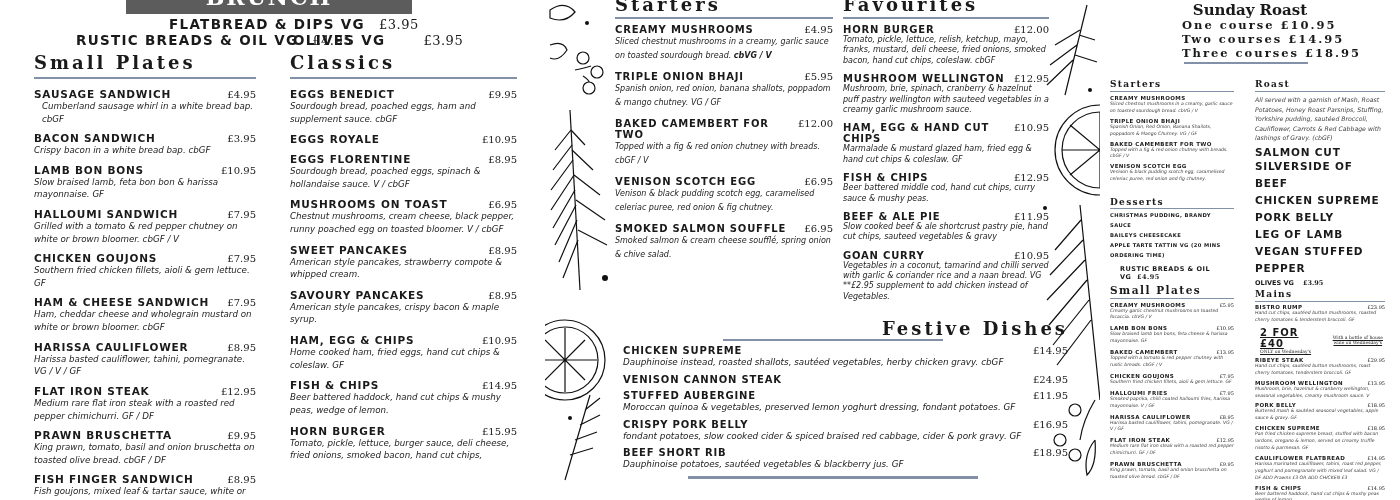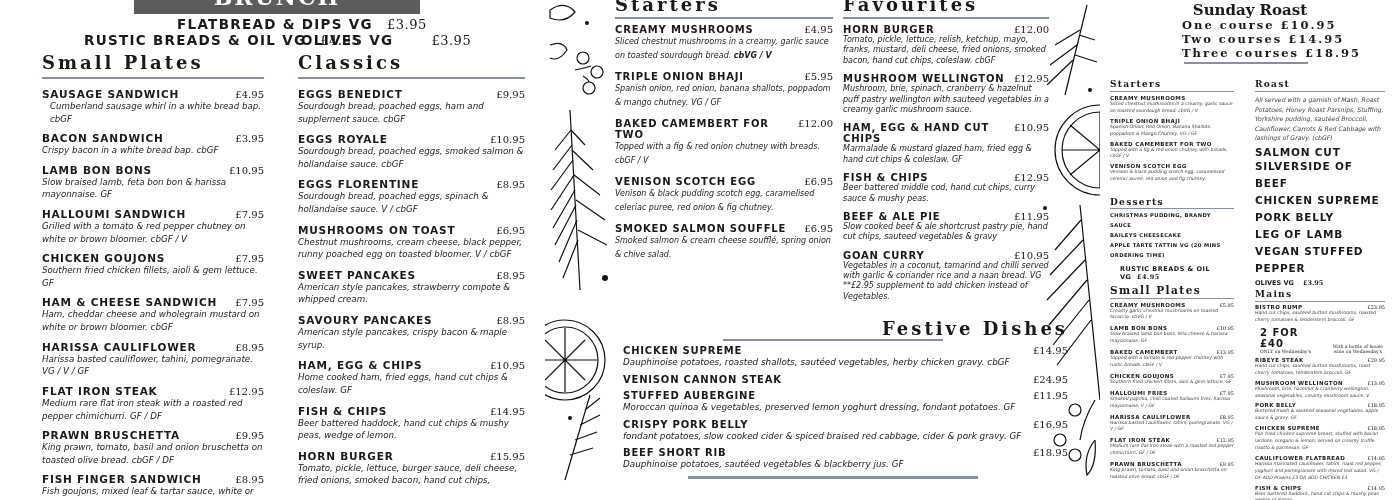--- a/index.html
+++ b/index.html
@@ -6,21 +6,21 @@
   body { width: 1400px; height: 500px; overflow: hidden; background: #fff; font-family: "DejaVu Sans", sans-serif; color: #1a1a1a; position: relative; }
   .panel { position: absolute; top: 0; height: 500px; overflow: hidden; background: #fff; }
   .serif-head { font-family: "DejaVu Serif", serif; font-weight: bold; letter-spacing: 3px; color: #1a1a1a; }
   .rule { height: 2px; background: #8391a8; }
   .item-name { font-family: "DejaVu Sans", sans-serif; font-weight: bold; font-size: 10.5px; letter-spacing: 0.8px; text-transform: uppercase; color: #1a1a1a; }
   .item-price { font-family: "DejaVu Serif", serif; font-size: 10px; color: #1a1a1a; }
   .item-desc { font-family: "DejaVu Sans", sans-serif; font-style: italic; font-size: 8.6px; line-height: 1.45; color: #222; }
   .row { display: flex; justify-content: space-between; align-items: baseline; }
   .item { margin-bottom: 7px; }
   
-  #p1 { left: 8px; width: 545px; }
+  #p1 { left: 0; width: 545px; }
   .brunch-bar { position: absolute; left: 126px; top: -20px; width: 286px; height: 34px; background: #5c5c5c; color: #fff; text-align: center; font-family: "DejaVu Serif", serif; font-weight: bold; font-size: 22px; line-height: 34px; letter-spacing: 2px; }
   .extras { position: absolute; font-weight: bold; font-size: 13.5px; letter-spacing: 1.3px; }
   .extras .pr { font-family: "DejaVu Serif", serif; font-weight: normal; font-size: 13px; margin-left: 14px; letter-spacing: 0.5px; }
   .col { position: absolute; }
   
   #p2 { left: 545px; width: 555px; }
   .deco { position: absolute; }
   
   #p3 { left: 1100px; width: 300px; }
   .mini-name { font-weight: bold; font-size: 5.5px; letter-spacing: 0.4px; text-transform: uppercase; }
@@ -129,21 +129,20 @@
             <span class="item-name">EGGS BENEDICT</span>
             <span class="item-price">£9.95</span>
           </div>
           <div class="item-desc" style="font-size: 8.7px;"><span>Sourdough bread, poached eggs, ham and supplement sauce. cbGF</span></div>
         </div>
         <div class="item" style="margin-bottom: 8px;">
           <div class="row">
             <span class="item-name">EGGS ROYALE</span>
             <span class="item-price">£10.95</span>
           </div>
-          <div class="item-desc" style="font-size: 8.7px;"><span>Sourdough bread, poached eggs, smoked salmon &amp; hollandaise sauce. cbGF</span></div>
         </div>
         <div class="item" style="margin-bottom: 8px;">
           <div class="row">
             <span class="item-name">EGGS FLORENTINE</span>
             <span class="item-price">£8.95</span>
           </div>
           <div class="item-desc" style="font-size: 8.7px;"><span>Sourdough bread, poached eggs, spinach &amp; hollandaise sauce. V / cbGF</span></div>
         </div>
         <div class="item" style="margin-bottom: 8px;">
           <div class="row">
@@ -324,21 +323,21 @@
 
   <div class="col" style="left:78px; top:318px; width:445px;">
     <div class="serif-head" style="font-size:18px; text-align:right; padding-left:30px;">Festive Dishes</div>
     <div class="rule" style="width:220px; margin:0 0 4px 100px;"></div>
     <div id="fd-list">
         <div class="item" style="margin-bottom: 5px;">
           <div class="row">
             <span class="item-name" style="font-size: 10px;">CHICKEN SUPREME</span>
             <span class="item-price">£14.95</span>
           </div>
-          <div class="item-desc" style="font-size: 8.8px;"><span>Dauphinoise potatoes, roasted shallots, sautéed vegetables, herby chicken gravy. cbGF</span></div>
+          <div class="item-desc" style="font-size: 8.8px;"><span>Dauphinoise instead, roasted shallots, sautéed vegetables, herby chicken gravy. cbGF</span></div>
         </div>
         <div class="item" style="margin-bottom: 5px;">
           <div class="row">
             <span class="item-name" style="font-size: 10px;">VENISON CANNON STEAK</span>
             <span class="item-price">£24.95</span>
           </div>
         </div>
         <div class="item" style="margin-bottom: 5px;">
           <div class="row">
             <span class="item-name" style="font-size: 10px;">STUFFED AUBERGINE</span>
@@ -494,21 +493,21 @@
     <div class="serif-head" style="font-size:9px; letter-spacing:1.3px; margin-top:2px;">Mains</div>
     <div class="rule" style="height:1px; margin:2px 0 2px;"></div>
     <div id="sm-list">
         <div style="margin-bottom: 3px;">
           <div class="row">
             <span class="mini-name">BISTRO RUMP</span>
             <span class="mini-price">£23.95</span>
           </div>
           <div class="mini-desc">Hand cut chips, sautéed button mushrooms, roasted cherry tomatoes &amp; tenderstem broccoli. GF</div>
         </div>
-        <div style="display: flex; align-items: flex-end; gap: 10px; margin: 1px 0px 3px 5px;">
+        <div style="display: flex; align-items: center; gap: 10px; margin: 1px 0px 3px 5px; text-decoration: underline;">
           <div>
             <div style="font-weight: bold; font-size: 10px; letter-spacing: 1px;">2 FOR £40</div>
             <div style="font-family: &quot;DejaVu Serif&quot;, serif; font-size: 4.5px;">ONLY on Wednesday's</div>
           </div>
           <div style="font-family: &quot;DejaVu Serif&quot;, serif; font-size: 4.5px; width: 60px; text-align: center;">With a bottle of house wine on Wednesday's</div>
         </div>
         <div style="margin-bottom: 3px;">
           <div class="row">
             <span class="mini-name">RIBEYE STEAK</span>
             <span class="mini-price">£29.95</span>

